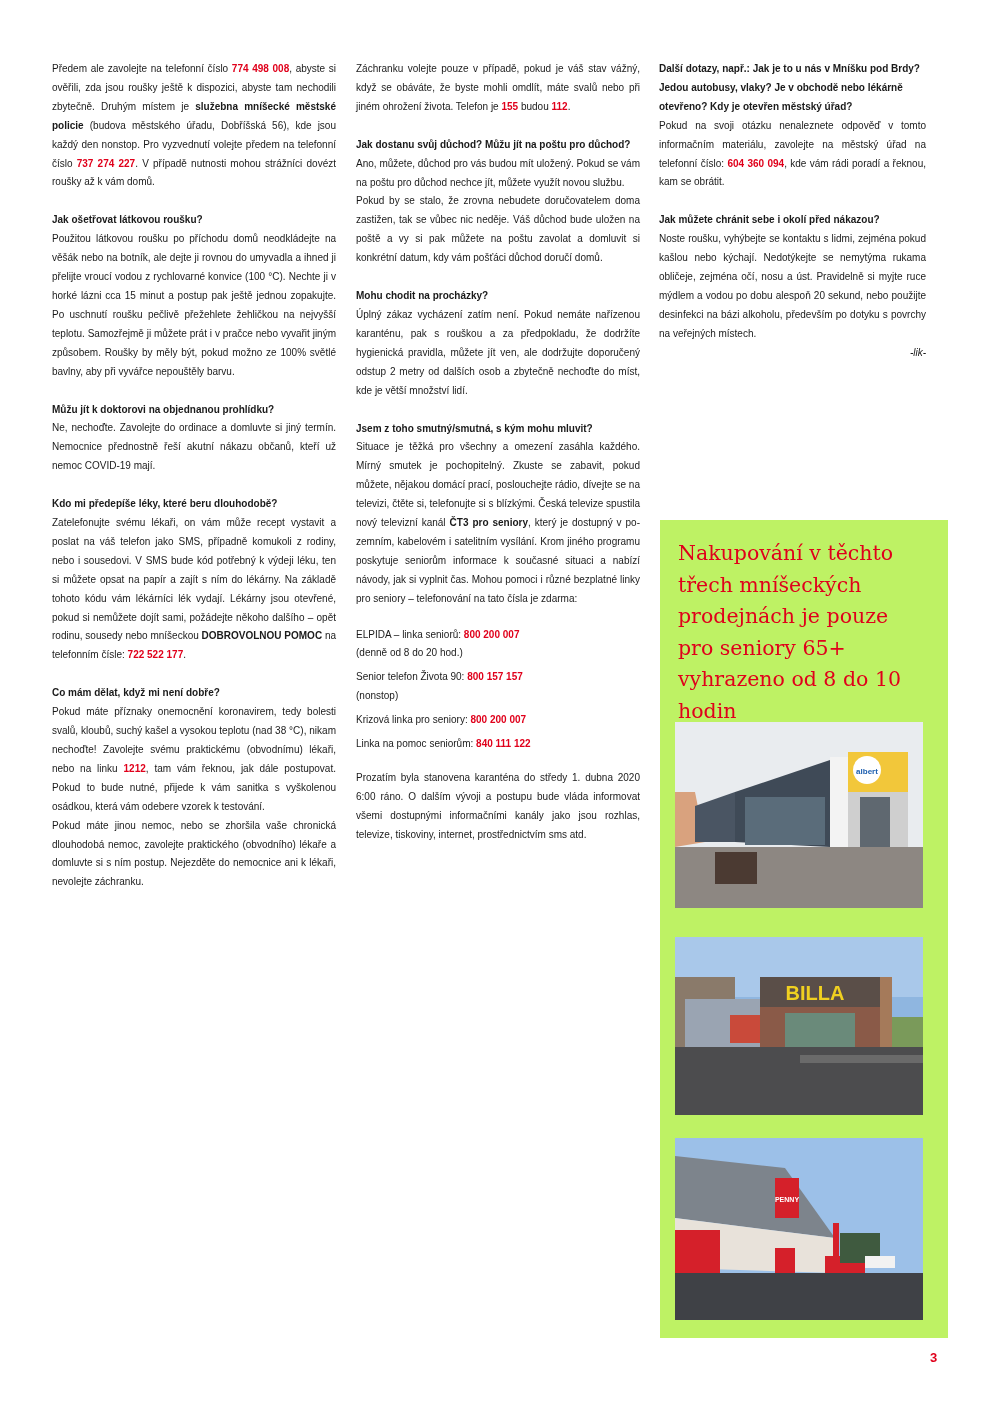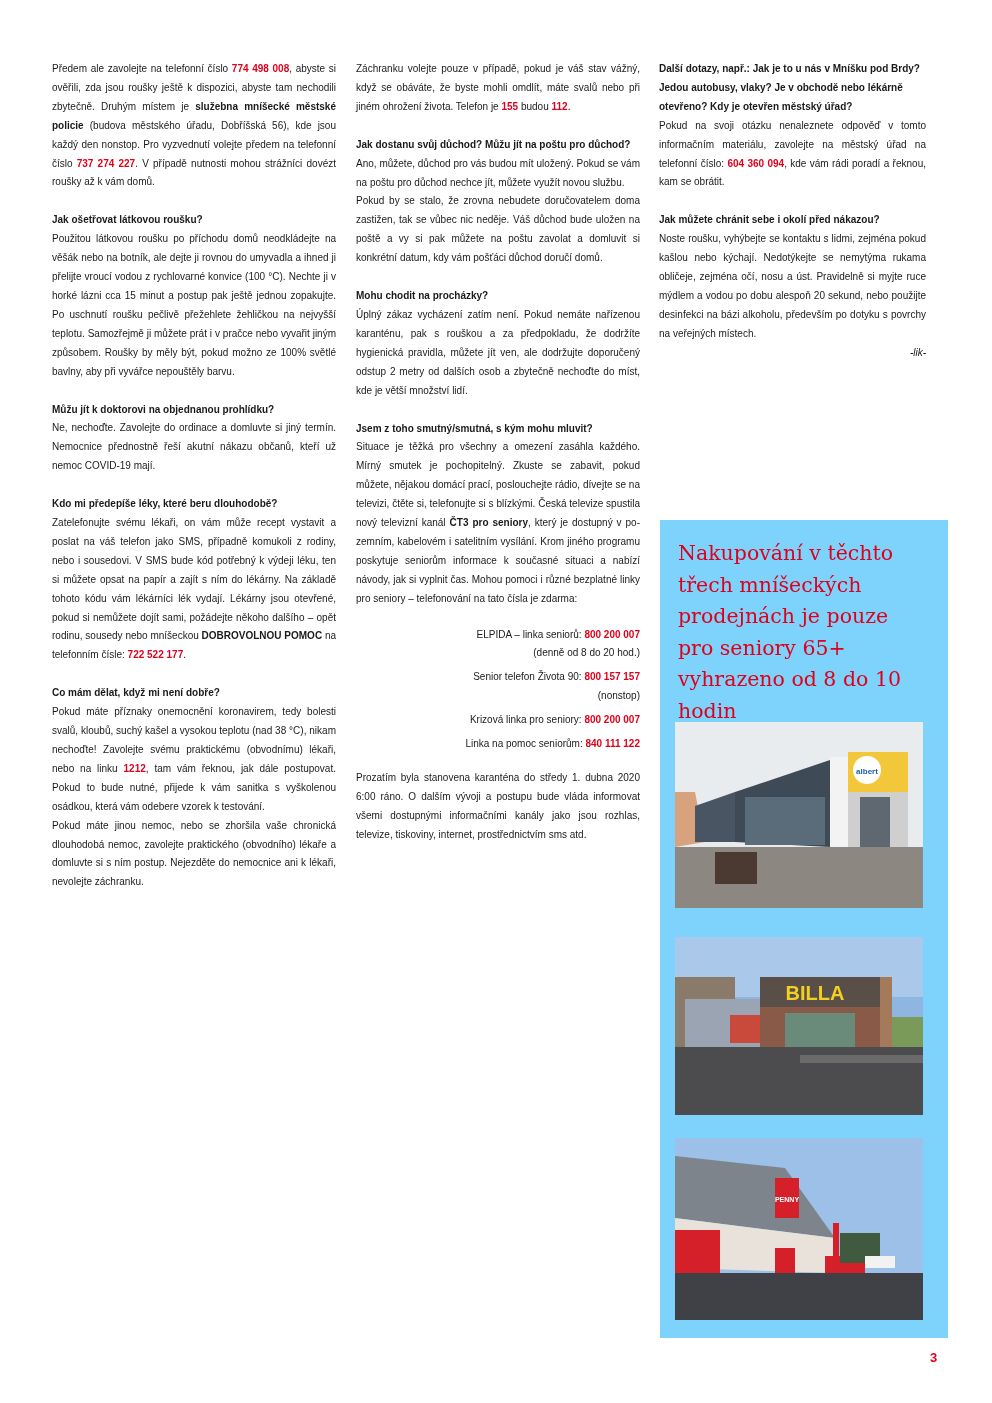--- a/index.html
+++ b/index.html
@@ -6,24 +6,24 @@
   html, body { width: 992px; height: 1403px; background: #ffffff; }
   body { position: relative; font-family: "Liberation Sans", sans-serif; color: #1a1a1a; overflow: hidden; }
   .col { position: absolute; top: 60px; width: 284px; font-size: 10px; line-height: 18.9px; text-align: justify; hyphens: manual; }
   .col1 { left: 52px; }
   .col2 { left: 356px; }
   .col3 { left: 659px; width: 267px; }
   .q { font-weight: bold; text-align: left; }
   .gap { height: 19px; }
   .red { color: #e0001b; font-weight: bold; }
   .b { font-weight: bold; }
-  .hotline { margin-bottom: 5px; text-align: right; }
+  .hotline { margin-bottom: 5px; text-align: left; }
   .sig { font-style: italic; float: right; margin-top: 19px; }
   .clear { clear: both; }
-  .panel { position: absolute; left: 660px; top: 520px; width: 288px; height: 818px; background: #7dd3fc; }
+  .panel { position: absolute; left: 660px; top: 520px; width: 288px; height: 818px; background: #bef264; }
   .panel-title { position: absolute; left: 18px; top: 18px; width: 250px; color: #e0001b; font-family: "DejaVu Serif", serif; font-size: 20.5px; line-height: 31.5px; }
   .photo { position: absolute; left: 15px; width: 248px; overflow: hidden; }
   .photo svg { display: block; width: 100%; height: 100%; }
   .page-num { position: absolute; left: 930px; top: 1350px; color: #e0001b; font-weight: bold; font-size: 13px; }
 </style>
 </head>
 <body>
 
 <div class="col col1">
   <p>

